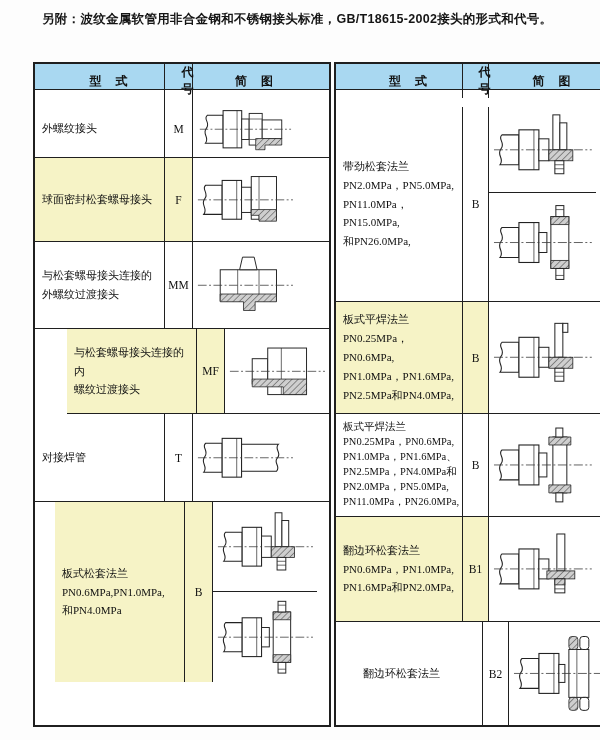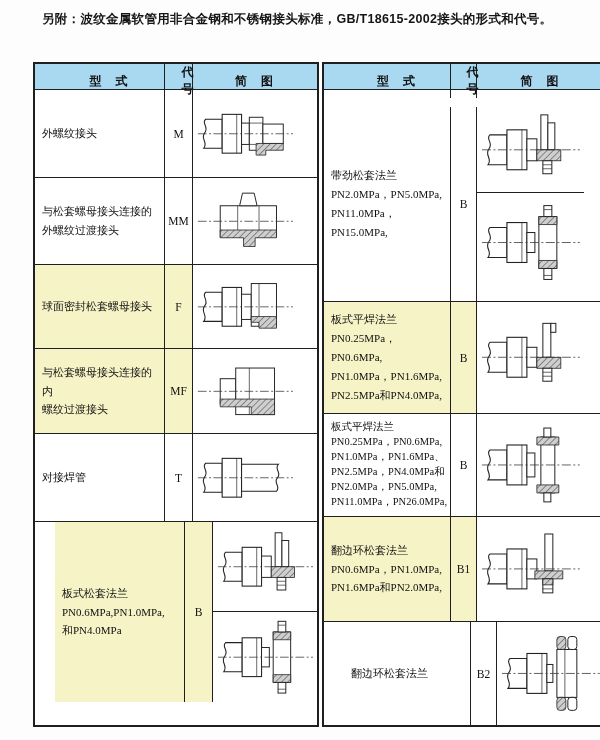--- a/index.html
+++ b/index.html
@@ -61,21 +61,21 @@
 
   <div class="tables">
 
     <div class="tbl tbl-left">
       <div class="hdr">
         <div class="hcell">型　式</div>
         <div class="hcell">代号</div>
         <div class="hcell">简　图</div>
       </div>
       <div>
-          <div class="row" style="height: 88px;">
+          <div class="row" style="height: 68px;">
             <div class="cell cell-type">
               <div>外螺纹接头</div>
             </div>
             <div class="cell cell-code">M</div>
             <div class="cell cell-diag">
               <div class="diag">
                 <svg viewBox="0 0 104 80" preserveAspectRatio="xMidYMid meet">
                   <path d="M28 25 H11 C6 29 15 33 10 39 C5 45 14 49 9 55 H28 Z" fill="#fff" stroke="#222" stroke-width="1.1"></path>
                   <g fill="#fff" stroke="#222">
                     <rect x="28" y="20" width="20" height="40" stroke-width="1.1"></rect>
@@ -85,62 +85,62 @@
                   <rect x="56" y="23" width="14" height="34" fill="#fff" stroke="#222" stroke-width="1"></rect>
                   <line x1="56" y1="29" x2="70" y2="29" stroke="#222" stroke-width="0.7"></line>
                   <line x1="56" y1="51" x2="70" y2="51" stroke="#222" stroke-width="0.7"></line>
                   <rect x="70" y="30" width="21" height="20" fill="#fff" stroke="#222" stroke-width="1"></rect>
                   <polygon points="63,50 91,50 91,57 73,57 73,62 63,62" fill="url(#hatch)" stroke="#222" stroke-width="0.8"></polygon>
                   <path d="M3 40 H101" fill="none" stroke="#3a3a3a" stroke-width="0.8" stroke-dasharray="9 2.5 2 2.5"></path>
                 </svg>
               </div>
             </div>
           </div>
+          <div class="row" style="height: 84px;">
+            <div class="cell cell-type hl">
+              <div>球面密封松套螺母接头</div>
+            </div>
+            <div class="cell cell-code hl">F</div>
+            <div class="cell cell-diag">
+              <div class="diag">
+                <svg viewBox="0 0 104 80" preserveAspectRatio="xMidYMid meet">
+                  <path d="M28 25 H11 C6 29 15 33 10 39 C5 45 14 49 9 55 H28 Z" fill="#fff" stroke="#222" stroke-width="1.1"></path>
+                  <g fill="#fff" stroke="#222">
+                    <rect x="28" y="20" width="20" height="40" stroke-width="1.1"></rect>
+                    <line x1="43" y1="20" x2="43" y2="60" stroke-width="0.7"></line>
+                  </g>
+                  <rect x="48" y="27" width="10" height="26" fill="#fff" stroke="#222" stroke-width="1"></rect>
+                  <rect x="58" y="16" width="26" height="44" fill="#fff" stroke="#222" stroke-width="1"></rect>
+                  <line x1="66" y1="16" x2="66" y2="60" stroke="#222" stroke-width="0.7"></line>
+                  <polygon points="58,50 84,50 84,62 66,62 66,56 58,56" fill="url(#hatch)" stroke="#222" stroke-width="0.8"></polygon>
+                  <path d="M3 40 H101" fill="none" stroke="#3a3a3a" stroke-width="0.8" stroke-dasharray="9 2.5 2 2.5"></path>
+                </svg>
+              </div>
+            </div>
+          </div>
           <div class="row" style="height: 87px;">
             <div class="cell cell-type">
               <div>与松套螺母接头连接的</div>
               <div>外螺纹过渡接头</div>
             </div>
             <div class="cell cell-code">MM</div>
             <div class="cell cell-diag">
               <div class="diag">
                 <svg viewBox="0 0 104 80" preserveAspectRatio="xMidYMid meet">
                   <rect x="26" y="24" width="58" height="32" fill="#fff" stroke="#222" stroke-width="1"></rect>
                   <line x1="44" y1="24" x2="44" y2="56" stroke="#222" stroke-width="0.7"></line>
                   <line x1="66" y1="24" x2="66" y2="56" stroke="#222" stroke-width="0.7"></line>
                   <polygon points="46,24 49,11 61,11 64,24" fill="#fff" stroke="#222" stroke-width="1"></polygon>
                   <polygon points="26,49 84,49 84,57 62,57 62,66 50,66 50,57 26,57" fill="url(#hatch)" stroke="#222" stroke-width="0.8"></polygon>
                   <path d="M3 40 H101" fill="none" stroke="#3a3a3a" stroke-width="0.8" stroke-dasharray="9 2.5 2 2.5"></path>
                 </svg>
               </div>
             </div>
           </div>
-          <div class="row" style="height: 84px;">
-            <div class="cell cell-type hl">
-              <div>球面密封松套螺母接头</div>
-            </div>
-            <div class="cell cell-code hl">F</div>
-            <div class="cell cell-diag">
-              <div class="diag">
-                <svg viewBox="0 0 104 80" preserveAspectRatio="xMidYMid meet">
-                  <path d="M28 25 H11 C6 29 15 33 10 39 C5 45 14 49 9 55 H28 Z" fill="#fff" stroke="#222" stroke-width="1.1"></path>
-                  <g fill="#fff" stroke="#222">
-                    <rect x="28" y="20" width="20" height="40" stroke-width="1.1"></rect>
-                    <line x1="43" y1="20" x2="43" y2="60" stroke-width="0.7"></line>
-                  </g>
-                  <rect x="48" y="27" width="10" height="26" fill="#fff" stroke="#222" stroke-width="1"></rect>
-                  <rect x="58" y="16" width="26" height="44" fill="#fff" stroke="#222" stroke-width="1"></rect>
-                  <line x1="66" y1="16" x2="66" y2="60" stroke="#222" stroke-width="0.7"></line>
-                  <polygon points="58,50 84,50 84,62 66,62 66,56 58,56" fill="url(#hatch)" stroke="#222" stroke-width="0.8"></polygon>
-                  <path d="M3 40 H101" fill="none" stroke="#3a3a3a" stroke-width="0.8" stroke-dasharray="9 2.5 2 2.5"></path>
-                </svg>
-              </div>
-            </div>
-          </div>
-          <div class="row" style="height: 85px;">
+          <div class="row" style="height: 85px; margin-left: 32px;">
             <div class="cell cell-type hl">
               <div>与松套螺母接头连接的内</div>
               <div>螺纹过渡接头</div>
             </div>
             <div class="cell cell-code hl">MF</div>
             <div class="cell cell-diag">
               <div class="diag">
                 <svg viewBox="0 0 104 80" preserveAspectRatio="xMidYMid meet">
                   <rect x="26" y="27" width="16" height="26" fill="#fff" stroke="#222" stroke-width="1"></rect>
                   <rect x="42" y="16" width="40" height="48" fill="#fff" stroke="#222" stroke-width="1"></rect>
@@ -223,20 +223,21 @@
         <div class="hcell">型　式</div>
         <div class="hcell">代号</div>
         <div class="hcell">简　图</div>
       </div>
       <div>
           <div class="row" style="height: 195px; margin-top: 17px;">
             <div class="cell cell-type">
               <div>带劲松套法兰</div>
               <div>PN2.0MPa，PN5.0MPa,</div>
               <div>PN11.0MPa，PN15.0MPa,</div>
+              <div>和PN26.0MPa,</div>
             </div>
             <div class="cell cell-code">B</div>
             <div class="cell cell-diag">
               <div class="diag" style="flex: 0 0 auto; height: 85px;">
                 <svg viewBox="0 0 104 80" preserveAspectRatio="xMidYMid meet">
                   <path d="M28 25 H11 C6 29 15 33 10 39 C5 45 14 49 9 55 H28 Z" fill="#fff" stroke="#222" stroke-width="1.1"></path>
                   <g fill="#fff" stroke="#222">
                     <rect x="28" y="20" width="20" height="40" stroke-width="1.1"></rect>
                     <line x1="43" y1="20" x2="43" y2="60" stroke-width="0.7"></line>
                   </g>

